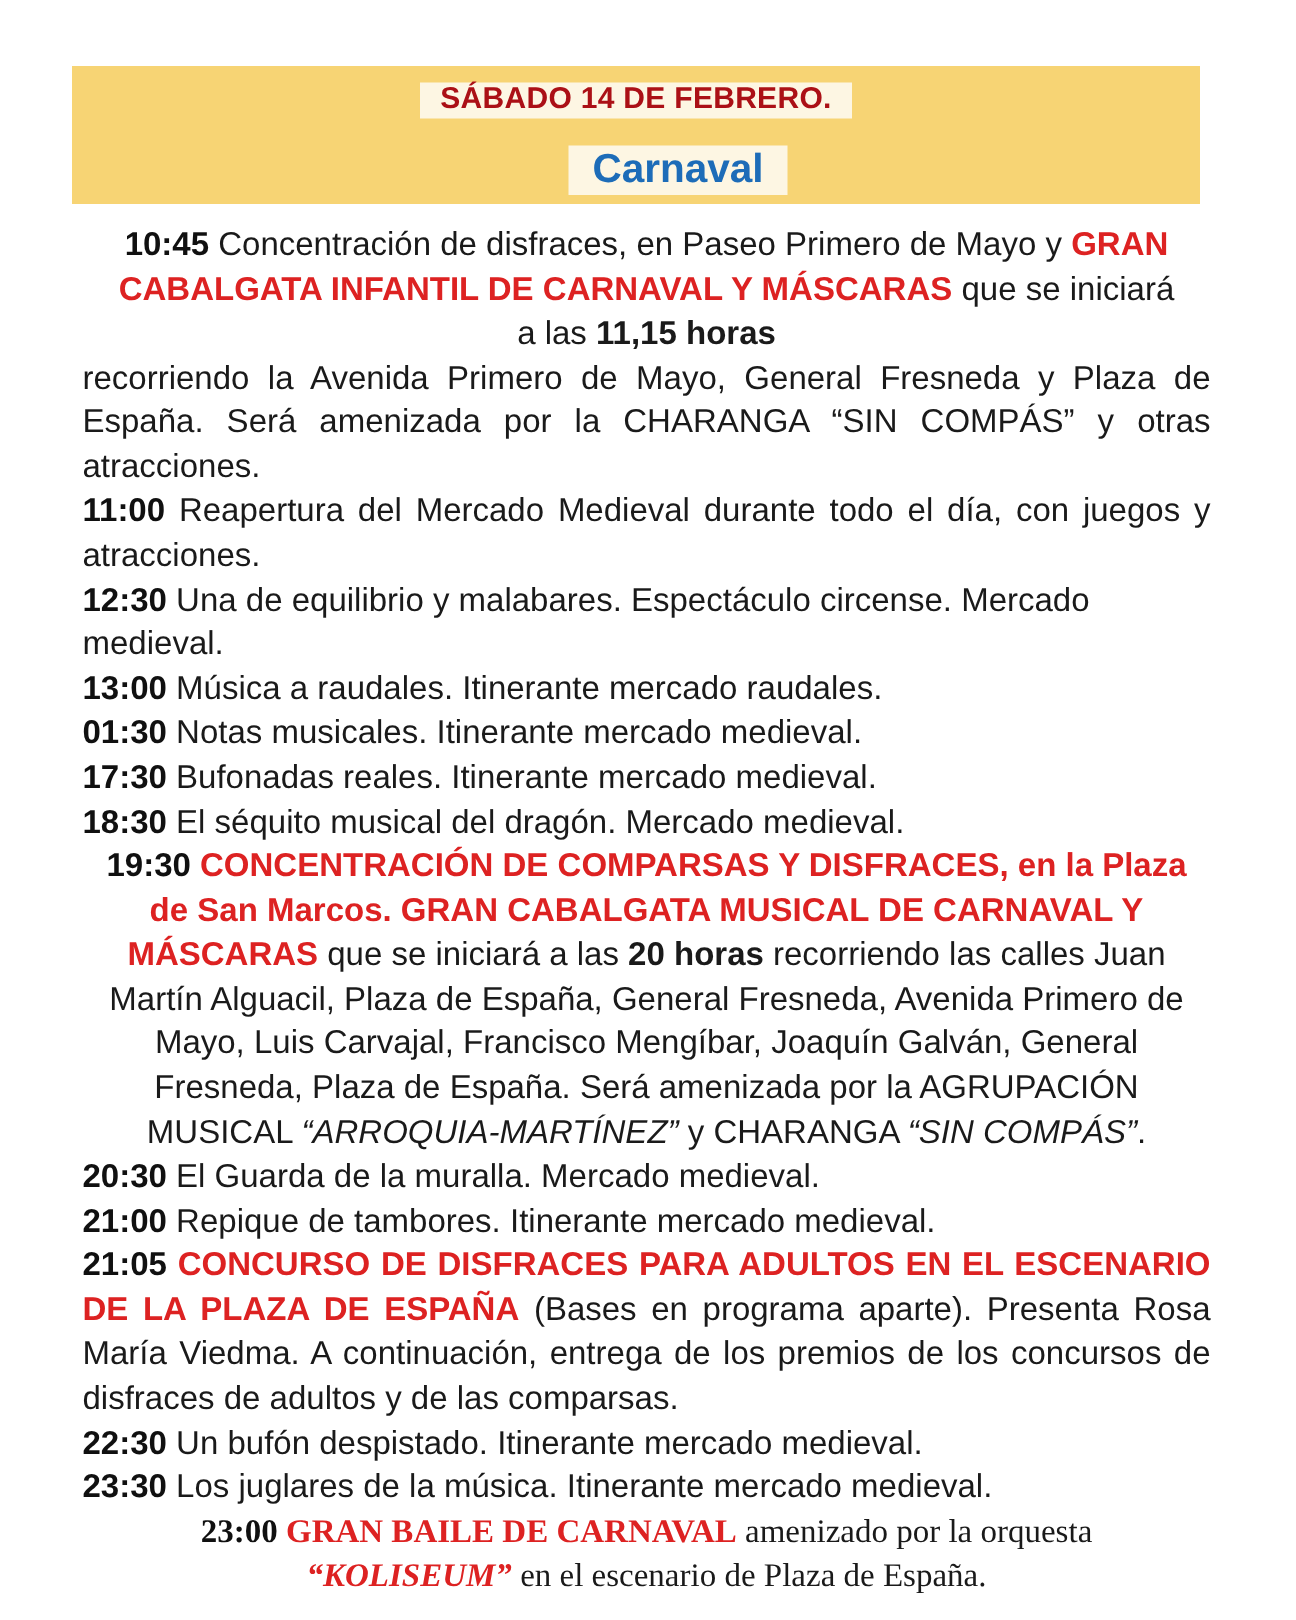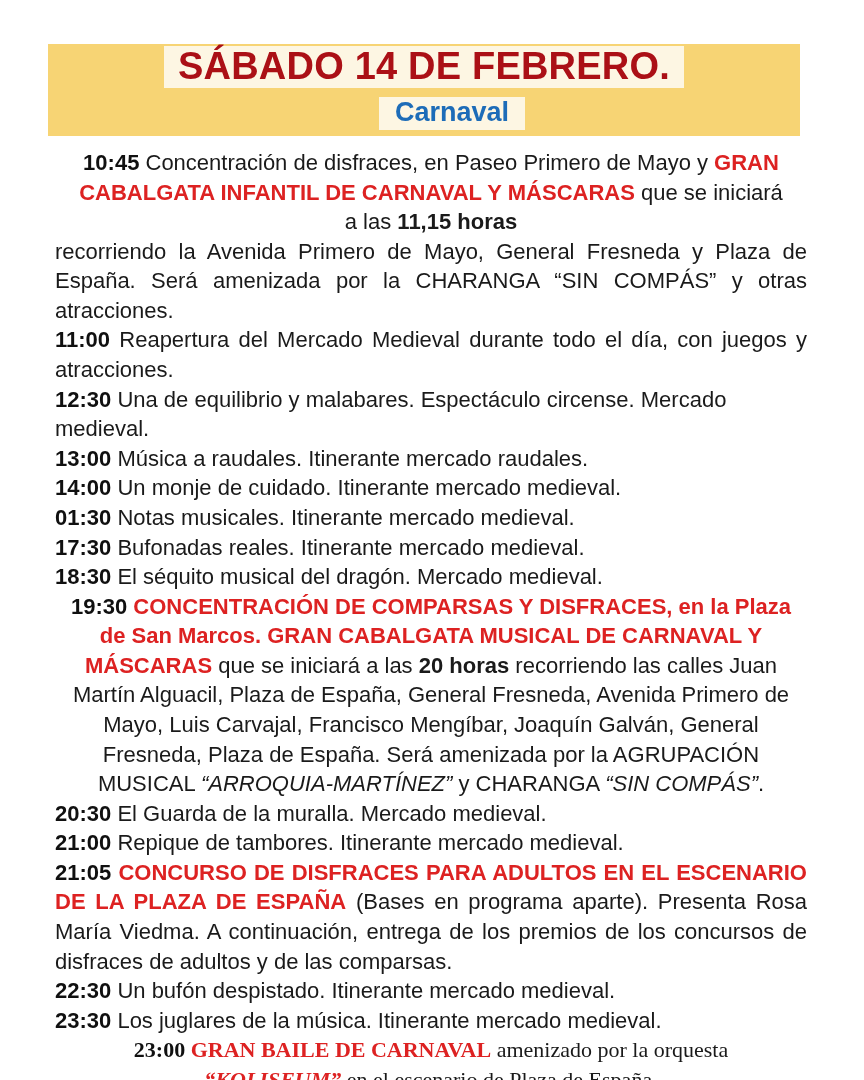--- a/index.html
+++ b/index.html
@@ -41,21 +41,21 @@
     display: flex;
     align-items: center;
     justify-content: center;
   }
   .banner-title-inner {
     background: #fdf6e3;
     padding: 1px 14px 3px 14px;
     line-height: 1;
   }
   .banner-title {
-    font-size: 38px;
+    font-size: 20px;
     font-weight: bold;
     color: #ab1016;
     letter-spacing: 0.2px;
     white-space: nowrap;
   }
   .banner-sub-bg {
     position: absolute;
     left: 0;
     top: 46px;
     width: 100%;
@@ -120,21 +120,20 @@
       </div>
     </div>
   </div>
 
   <div class="content" id="program-body">
       <p class="blk center pad-1"><span class="time">10:45</span><span> Concentración de disfraces, en Paseo Primero de Mayo y </span><span class="red">GRAN CABALGATA INFANTIL DE CARNAVAL Y MÁSCARAS</span><span> que se iniciará a las </span><span class="b">11,15 horas</span></p>
       <p class="blk justify"><span>recorriendo la Avenida Primero de Mayo, General Fresneda y Plaza de España. Será amenizada por la CHARANGA “SIN COMPÁS” y otras atracciones.</span></p>
       <p class="blk justify"><span class="time">11:00</span><span> Reapertura del Mercado Medieval durante todo el día, con juegos y atracciones.</span></p>
       <p class="blk left"><span class="time">12:30</span><span> Una de equilibrio y malabares. Espectáculo circense. Mercado medieval.</span></p>
       <p class="blk left"><span class="time">13:00</span><span> Música a raudales. Itinerante mercado raudales.</span></p>
-      <p class="blk left"><span class="time">14:00</span><span> Un monje de cuidado. Itinerante mercado medieval.</span></p>
       <p class="blk left"><span class="time">01:30</span><span> Notas musicales. Itinerante mercado medieval.</span></p>
       <p class="blk left"><span class="time">17:30</span><span> Bufonadas reales. Itinerante mercado medieval.</span></p>
       <p class="blk left"><span class="time">18:30</span><span> El séquito musical del dragón. Mercado medieval.</span></p>
       <p class="blk center pad-2"><span class="time">19:30</span><span> </span><span class="red">CONCENTRACIÓN DE COMPARSAS Y DISFRACES, en la Plaza de San Marcos. GRAN CABALGATA MUSICAL DE CARNAVAL Y MÁSCARAS</span><span> que se iniciará a las </span><span class="b">20 horas</span><span> recorriendo las calles Juan Martín Alguacil, Plaza de España, General Fresneda, Avenida Primero de Mayo, Luis Carvajal, Francisco Mengíbar, Joaquín Galván, General Fresneda, Plaza de España. Será amenizada por la AGRUPACIÓN MUSICAL </span><span class="it">“ARROQUIA-MARTÍNEZ”</span><span> y CHARANGA </span><span class="it">“SIN COMPÁS”</span><span>.</span></p>
       <p class="blk left"><span class="time">20:30</span><span> El Guarda de la muralla. Mercado medieval.</span></p>
       <p class="blk left"><span class="time">21:00</span><span> Repique de tambores. Itinerante mercado medieval.</span></p>
       <p class="blk justify"><span class="time">21:05</span><span> </span><span class="red">CONCURSO DE DISFRACES PARA ADULTOS EN EL ESCENARIO DE LA PLAZA DE ESPAÑA</span><span> (Bases en programa aparte). Presenta Rosa María Viedma. A continuación, entrega de los premios de los concursos de disfraces de adultos y de las comparsas.</span></p>
       <p class="blk left"><span class="time">22:30</span><span> Un bufón despistado. Itinerante mercado medieval.</span></p>
       <p class="blk left"><span class="time">23:30</span><span> Los juglares de la música. Itinerante mercado medieval.</span></p>
       <p class="blk center pad-3"><span class="time">23:00</span><span> </span><span class="red">GRAN BAILE DE CARNAVAL</span><span> amenizado por la orquesta </span><span class="red-it">“KOLISEUM”</span><span> en el escenario de Plaza de España.</span></p>

